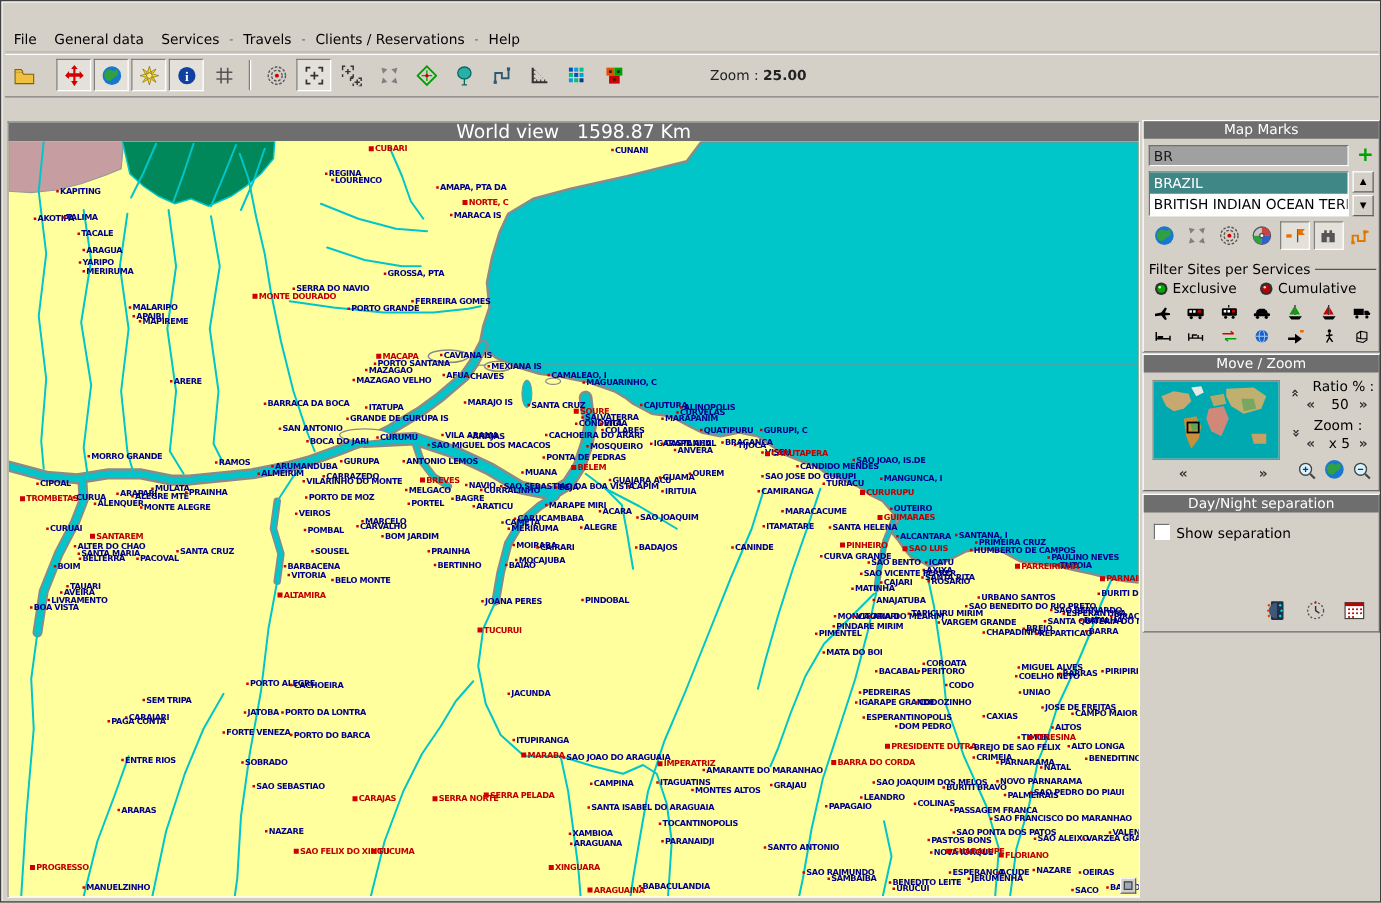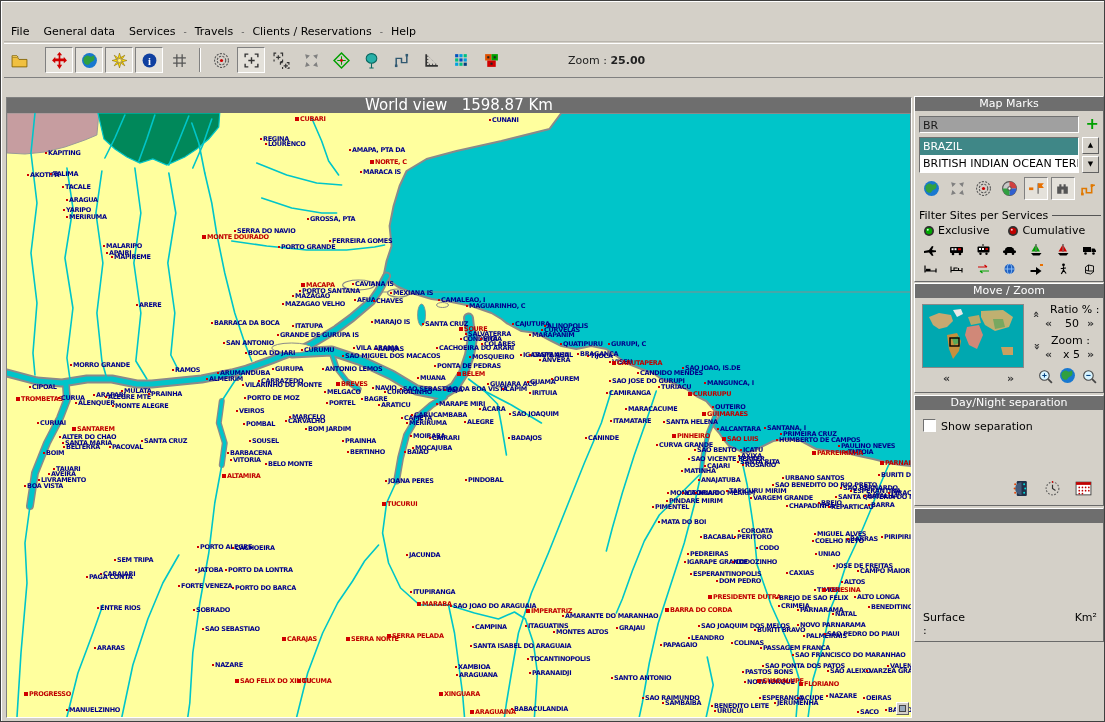--- a/index.html
+++ b/index.html
@@ -916,22 +916,15 @@
                 <circle cx="10" cy="10" r="0.8"></circle>
                 <circle cx="13" cy="10" r="0.8"></circle>
                 <circle cx="4" cy="12.8" r="0.8"></circle>
                 <circle cx="7" cy="12.8" r="0.8"></circle>
               </g>
             </svg>
           </div>
         </div>
     </div>
 
-    <div class="panel" style="top:412px;height:134px;">
-      <div class="phdr"></div>
-      <div class="surfrow">
-        <span>Surface :</span>
-        <span class="surfunit">Km²</span>
-      </div>
-    </div>
 
   </div>
 </div>
 
 </body></html>

